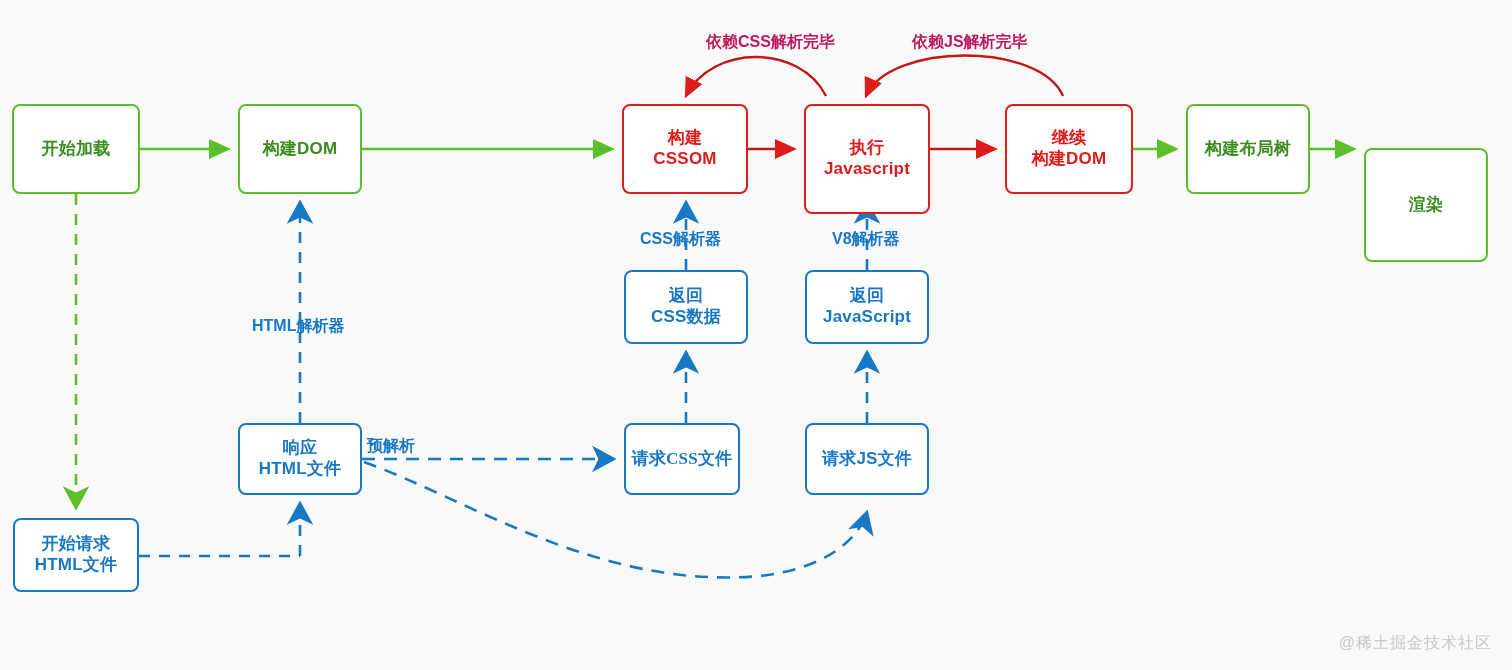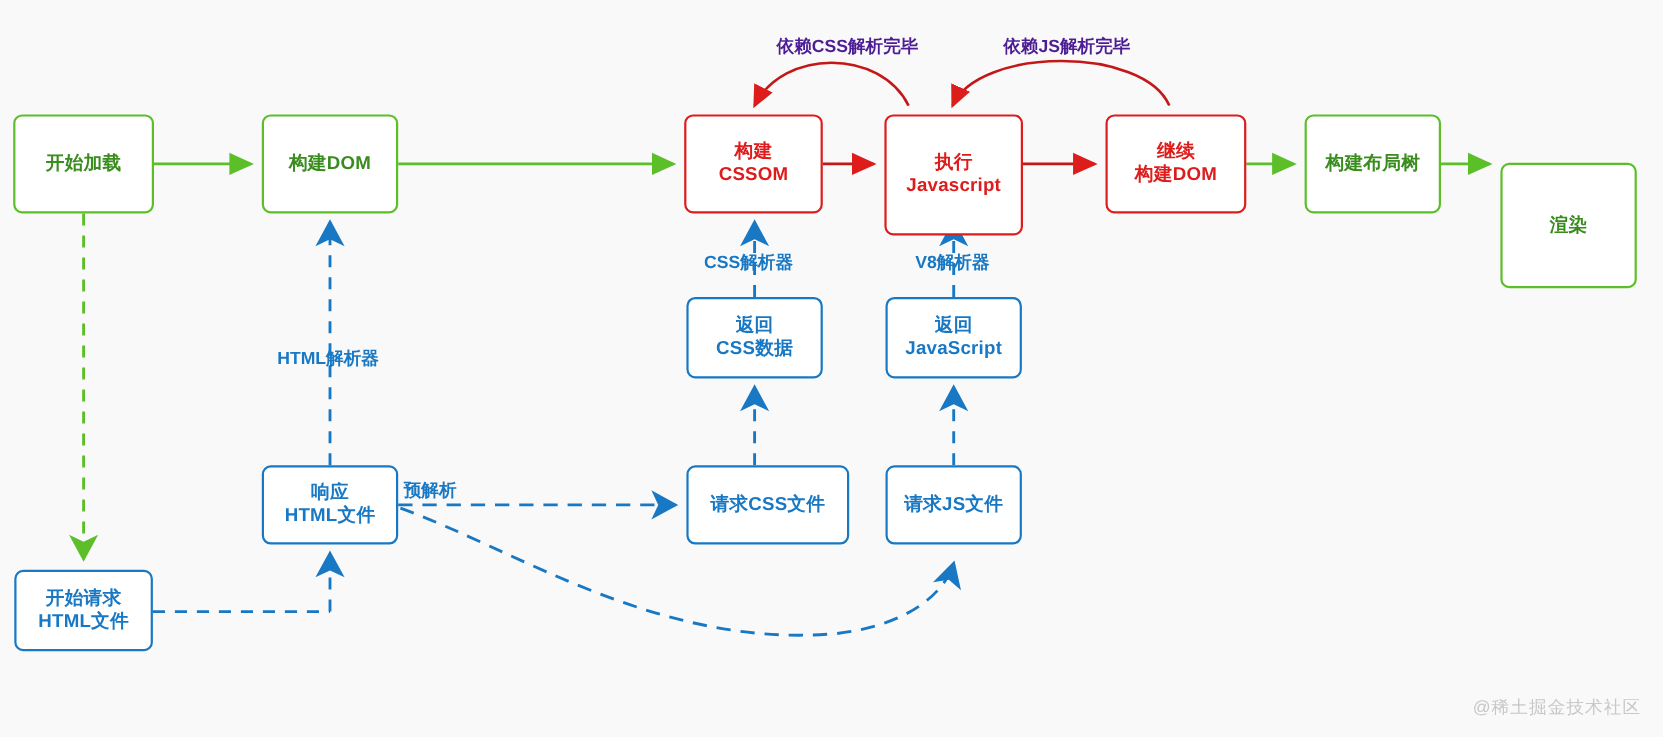--- a/index.html
+++ b/index.html
@@ -60,21 +60,21 @@
     font-size: 17px;
   }
   .edge-label {
     position: absolute;
     font-weight: bold;
     font-size: 16px;
     white-space: nowrap;
     z-index: 4;
     background: transparent;
   }
-  .edge-label.red { color: #4c1d95; }
+  .edge-label.red { color: #be185d; }
   .edge-label.blue { color: #1878c4; }
   .watermark {
     position: absolute;
     right: 20px;
     bottom: 16px;
     color: #c8c8c8;
     font-size: 16px;
     letter-spacing: 1px;
     z-index: 5;
     margin-top: 16px;
@@ -172,21 +172,21 @@
     </div>
   <div class="node blue" style="left:805px; top:270px; width:124px; height:74px;">
       <span class="nlabel">返回
 JavaScript</span>
     </div>
 
   <div class="node blue" style="left:238px; top:423px; width:124px; height:72px;">
       <span class="nlabel">响应
 HTML文件</span>
     </div>
-  <div class="node blue" style="left:624px; top:423px; width:148px; height:72px;">
+  <div class="node blue" style="left:624px; top:423px; width:116px; height:72px;font-family:Liberation Serif, serif;">
       <span class="nlabel">请求CSS文件</span>
     </div>
   <div class="node blue" style="left:805px; top:423px; width:124px; height:72px;">
       <span class="nlabel">请求JS文件</span>
     </div>
 
   <div class="node blue" style="left:13px;  top:518px; width:126px; height:74px;">
       <span class="nlabel">开始请求
 HTML文件</span>
     </div>

